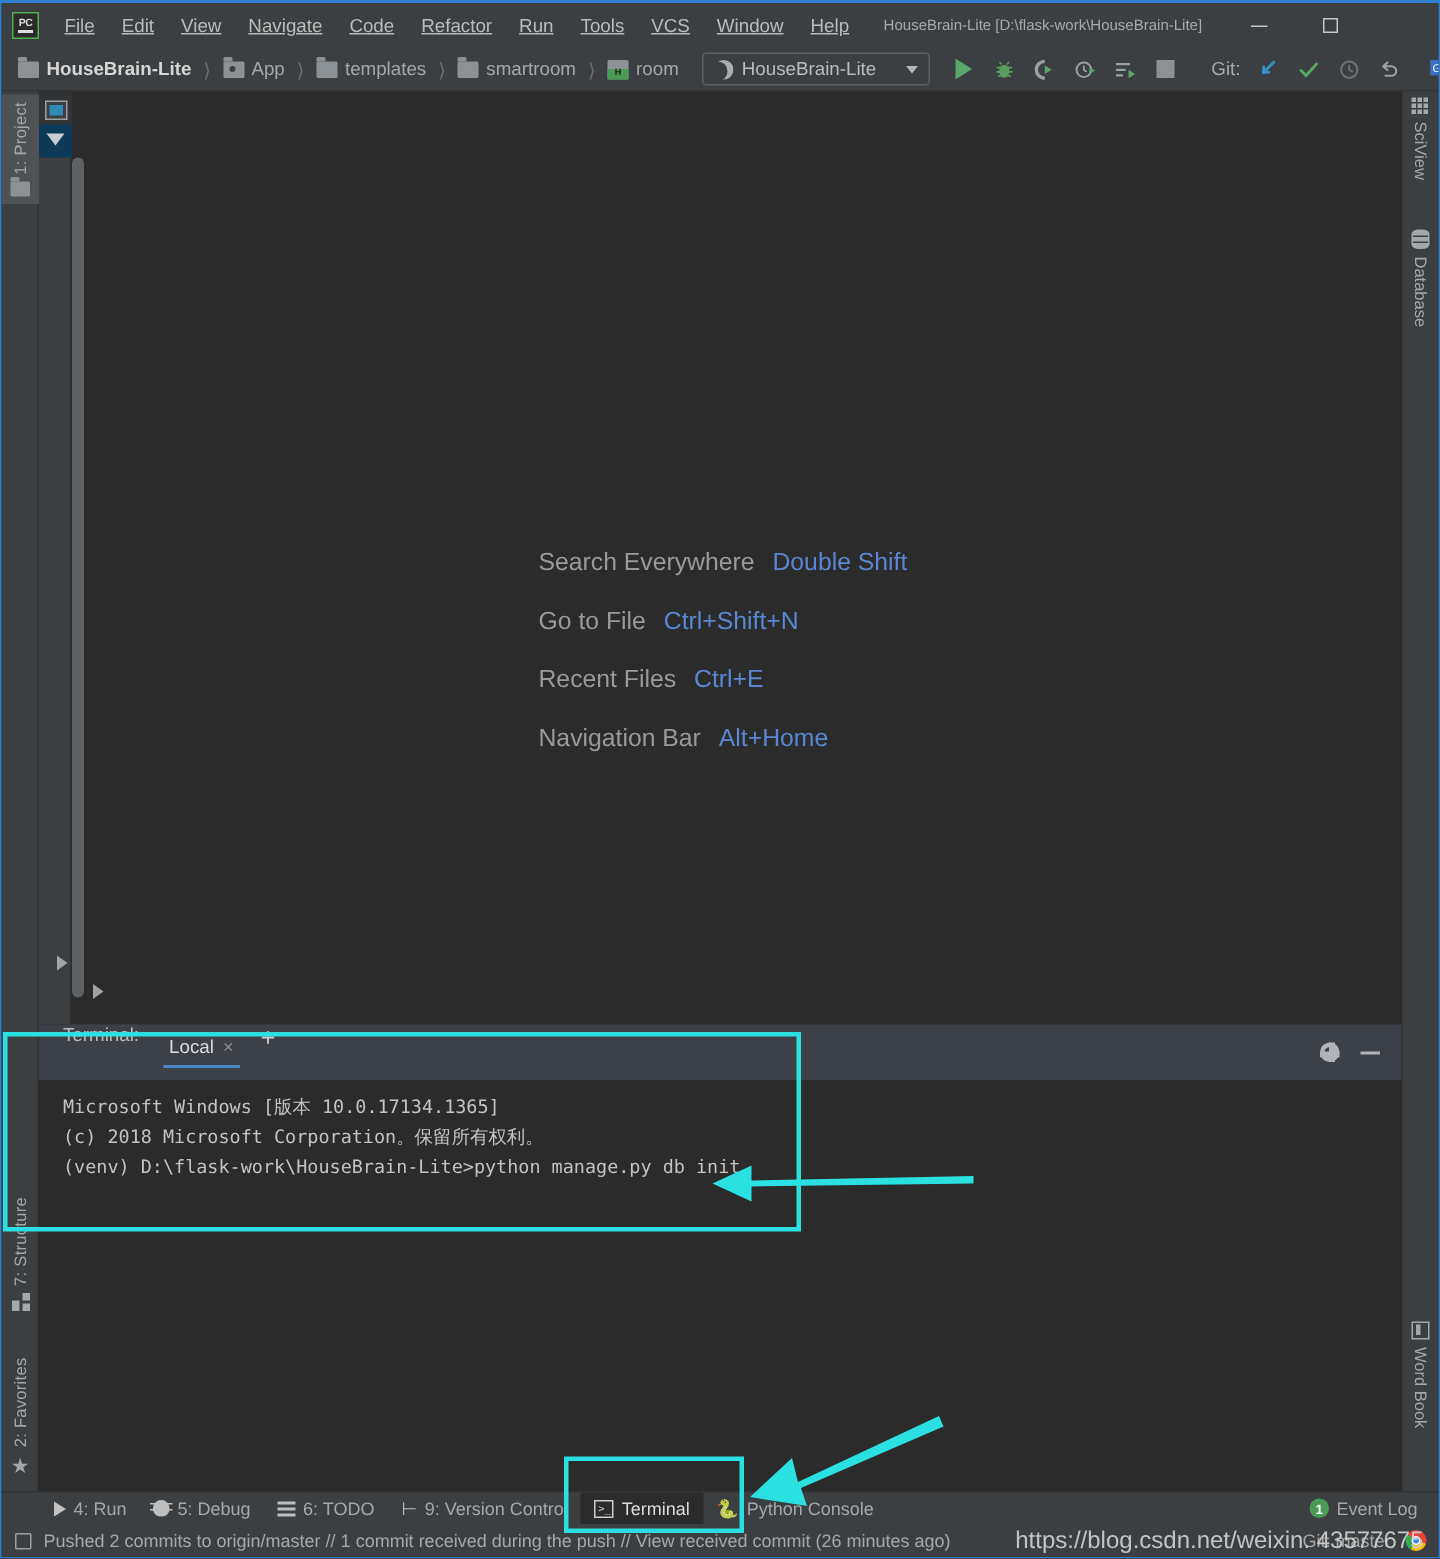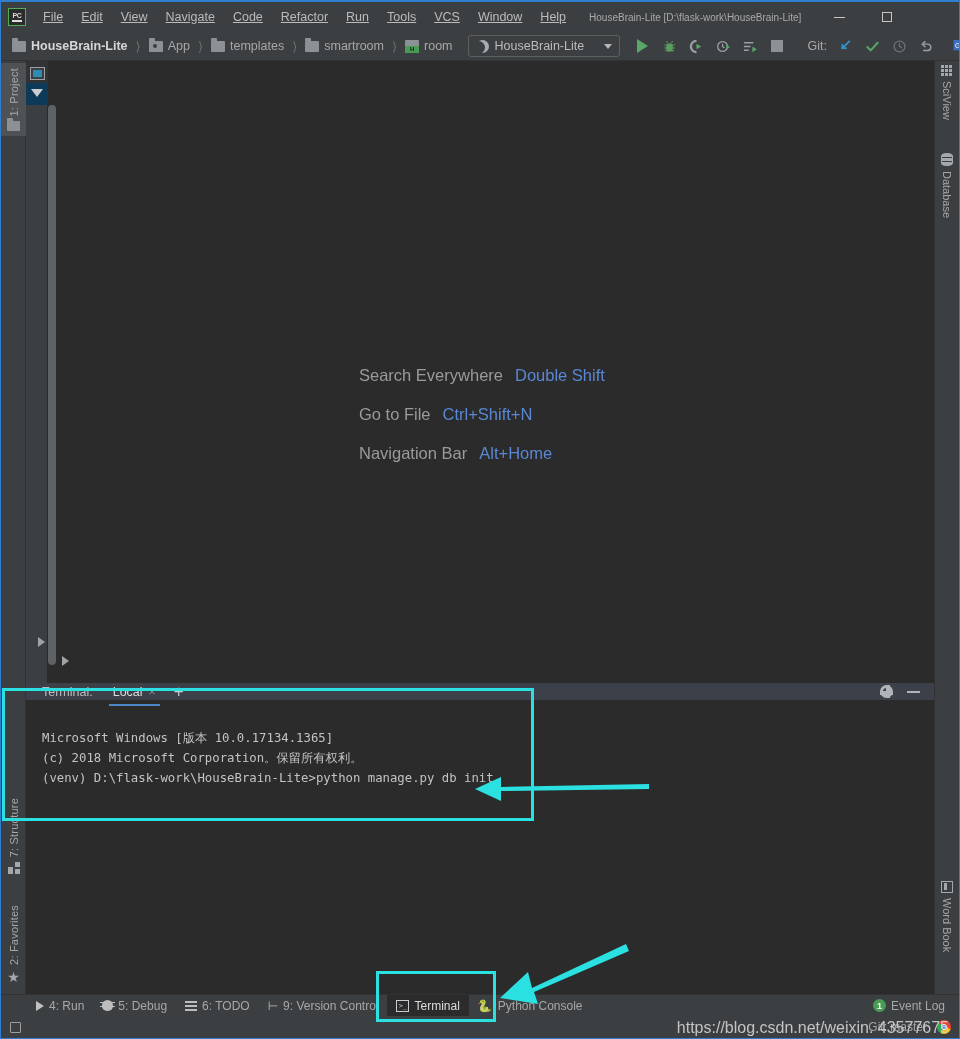--- a/index.html
+++ b/index.html
@@ -235,22 +235,22 @@
   .hint-row { display: flex; align-items: flex-start; gap: 12px; }
   .hint-label { color: #9a9a9a; font-size: 16.5px; font-weight: 300; }
   .hint-key { color: #5a87d4; font-size: 16.5px; font-weight: 300; }
 
   
   .terminal {
     position: absolute; left: 25px; right: 25px; bottom: 44px; height: 311px;
     background: #2b2b2b;
   }
   .term-head {
-    position: absolute; top: 0; left: 0; right: 0; height: 17px;
-    background: #3c4049; display: flex; align-items: center;
+    position: absolute; top: 0; left: 0; right: 0; height: 37px;
+    background: #3c4049; display: flex; 
   }
   .term-title { color: #bcbcbc; font-size: 12.5px; margin-left: 16px; }
   .term-tab {
     margin-left: 16px; height: 29px; display: flex; align-items: center; gap: 6px;
     padding: 0 4px; position: relative; color: #dcdcdc; font-size: 12.5px;
   }
   .term-tab::after {
     content: ""; position: absolute; left: 0; right: 0; bottom: 0; height: 2px; background: #4a88c7;
   }
   .term-tab .x { color: #8c8c8c; font-size: 12px; }
@@ -548,20 +548,24 @@
     <div class="hints">
       <div class="hint-row">
         <span class="hint-label">Search Everywhere</span>
         <span class="hint-key">Double Shift</span>
       </div>
       <div class="hint-row">
         <span class="hint-label">Go to File</span>
         <span class="hint-key">Ctrl+Shift+N</span>
       </div>
       <div class="hint-row">
+        <span class="hint-label">Recent Files</span>
+        <span class="hint-key">Ctrl+E</span>
+      </div>
+      <div class="hint-row">
         <span class="hint-label">Navigation Bar</span>
         <span class="hint-key">Alt+Home</span>
       </div>
     </div>
   </div>
 
   <div class="terminal">
     <div class="term-head">
       <span class="term-title">Terminal:</span>
       <div class="term-tab">
@@ -610,20 +614,21 @@
     </div>
     <div class="bb-spacer"></div>
     <div class="bb-item" style="padding-right:14px">
       <span class="ico-evt">1</span>
       <span>Event Log</span>
     </div>
   </div>
 
   <div class="statusbar">
     <span class="sb-ico"></span>
+    <span>Pushed 2 commits to origin/master // 1 commit received during the push // View received commit (26 minutes ago)</span>
     <div class="sb-right">
       <span>Git: master</span>
       <span class="ico-chrome"></span>
     </div>
   </div>
 
   <div class="watermark">https://blog.csdn.net/weixin. 43577675</div>
 
   <div class="anno-box-term"></div>
   <div class="anno-box-btn"></div>

